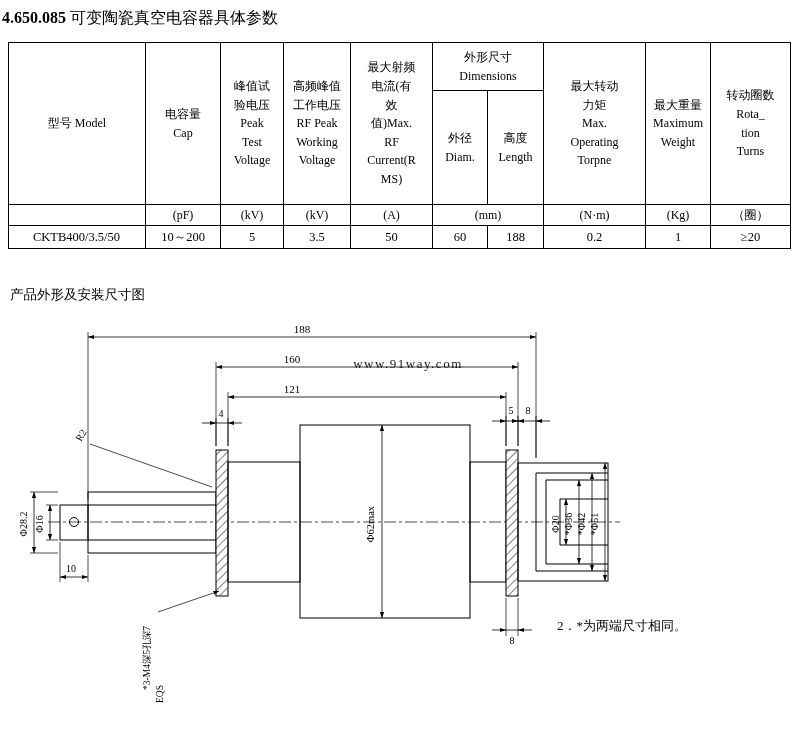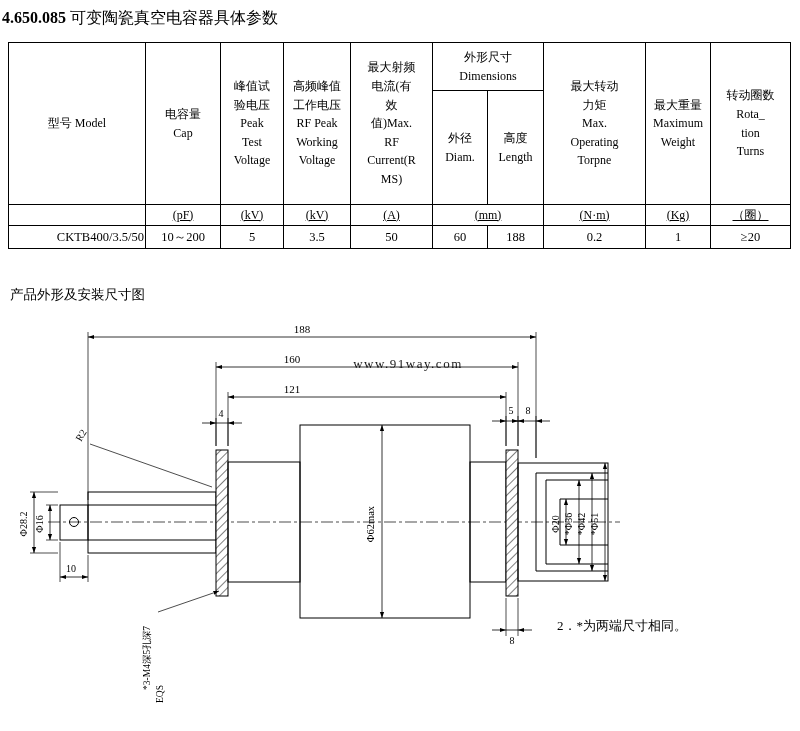--- a/index.html
+++ b/index.html
@@ -11,23 +11,23 @@
   .doc-title .num { font-weight:bold; }
   table.spec {
     position:absolute; left:8px; top:42px; width:782px;
     border-collapse:collapse; table-layout:fixed;
   }
   table.spec td {
     border:1px solid #000; font-size:12px; text-align:center;
     vertical-align:middle; padding:0 1px; overflow:hidden;
   }
   table.spec td.hdr { white-space:pre-line; line-height:1.55; }
-  table.spec tr.units-row td { height:20px;text-decoration:underline; }
+  table.spec tr.units-row td { height:20px; }
   table.spec tr.data-row td { height:22px; font-size:12.5px; }
-  table.spec td.model-cell { text-align:right; padding-left:0; }
+  table.spec td.model-cell { text-align:center; padding-left:0; }
   .section-title { position:absolute; left:10px; top:286px; font-size:13.5px; }
   svg.drawing { position:absolute; left:0; top:0; }
   svg.drawing text { font-family:"Liberation Serif", serif; fill:#000; stroke:none; }
   .techreq { position:absolute; left:544px; top:616px; font-size:13px; line-height:20px; }
   .techreq .item { padding-left:13px; }
   .watermark-text { fill:#7b96c8; letter-spacing:1.5px; opacity:.9; }
 </style>
 </head>
 <body>
 

